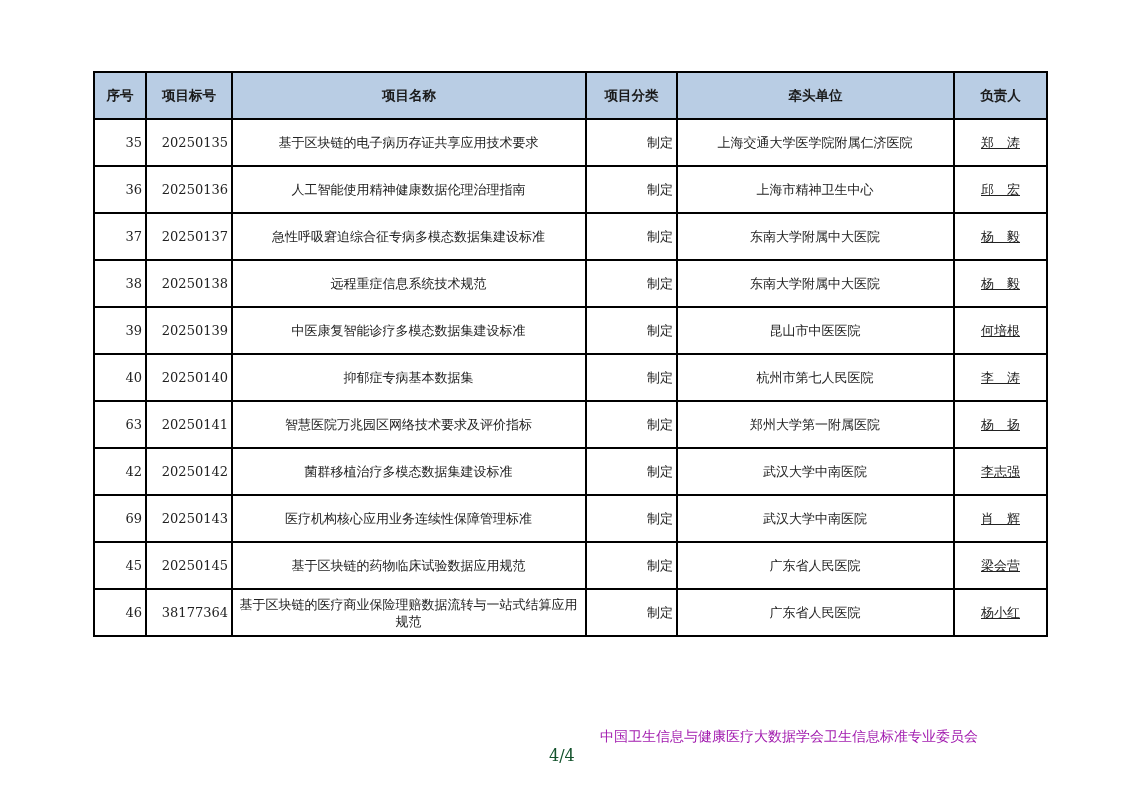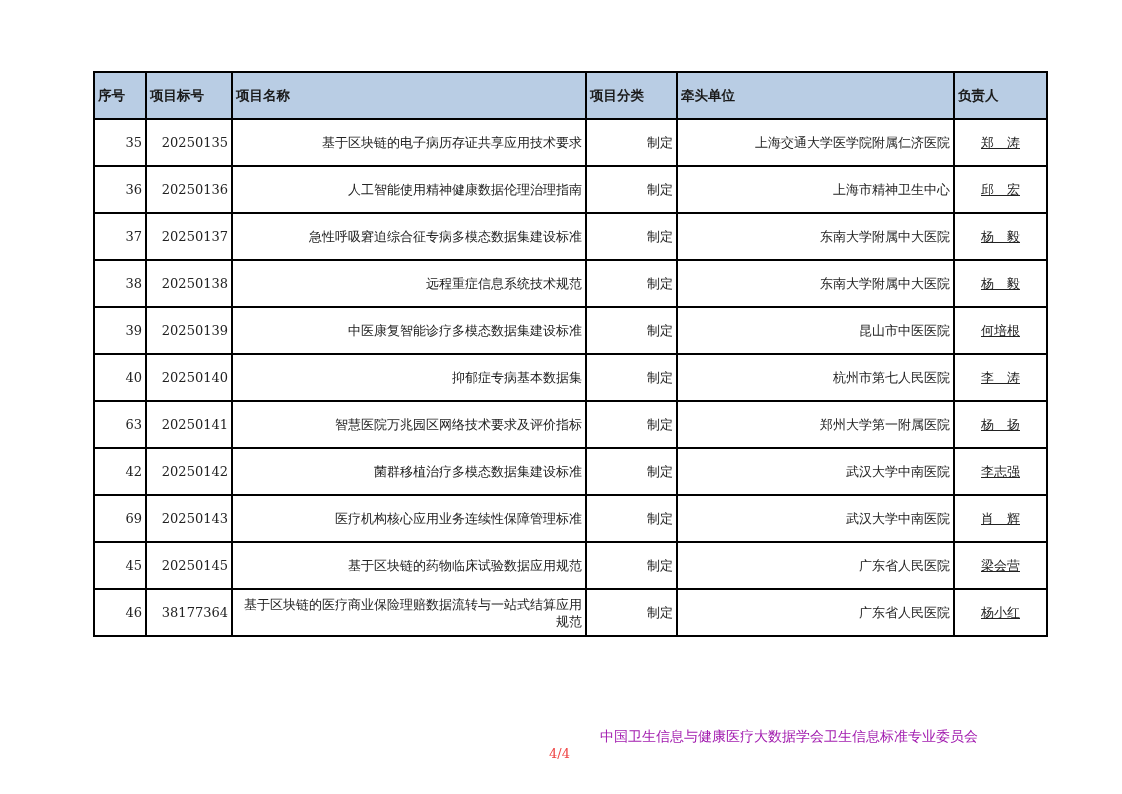--- a/index.html
+++ b/index.html
@@ -31,43 +31,43 @@
     font-size: 13px;
     padding: 0 3px;
     overflow: hidden;
   }
   th {
     background: #b9cde4;
     height: 45px;
     font-family: "DejaVu Sans", "Liberation Sans", sans-serif;
     font-weight: bold;
     font-size: 13.5px;
-    text-align: left;
+    text-align: center;
     color: #1a1a1a;
   }
   td {
     height: 45px;
     line-height: 17px;
   }
   td.c { text-align: right; }
-  td.l { text-align: right; padding-left: 2px; }
+  td.l { text-align: center; padding-left: 2px; }
   td.name-person { text-align: center; letter-spacing: 0; text-decoration: underline; }
   .footer-org {
     position: absolute;
     left: 600px;
     top: 728px;
     font-size: 14px;
     color: #a21caf;
   }
   .footer-page {
     position: absolute;
     left: 549px;
     top: 746px;
-    font-size: 13px;
-    color: #ef4444;
+    font-size: 16px;
+    color: #14532d;
   }
 </style>
 </head>
 <body>
 
 <div class="table-wrap">
   <table>
     <colgroup>
       <col style="width:52px">
       <col style="width:86px">

